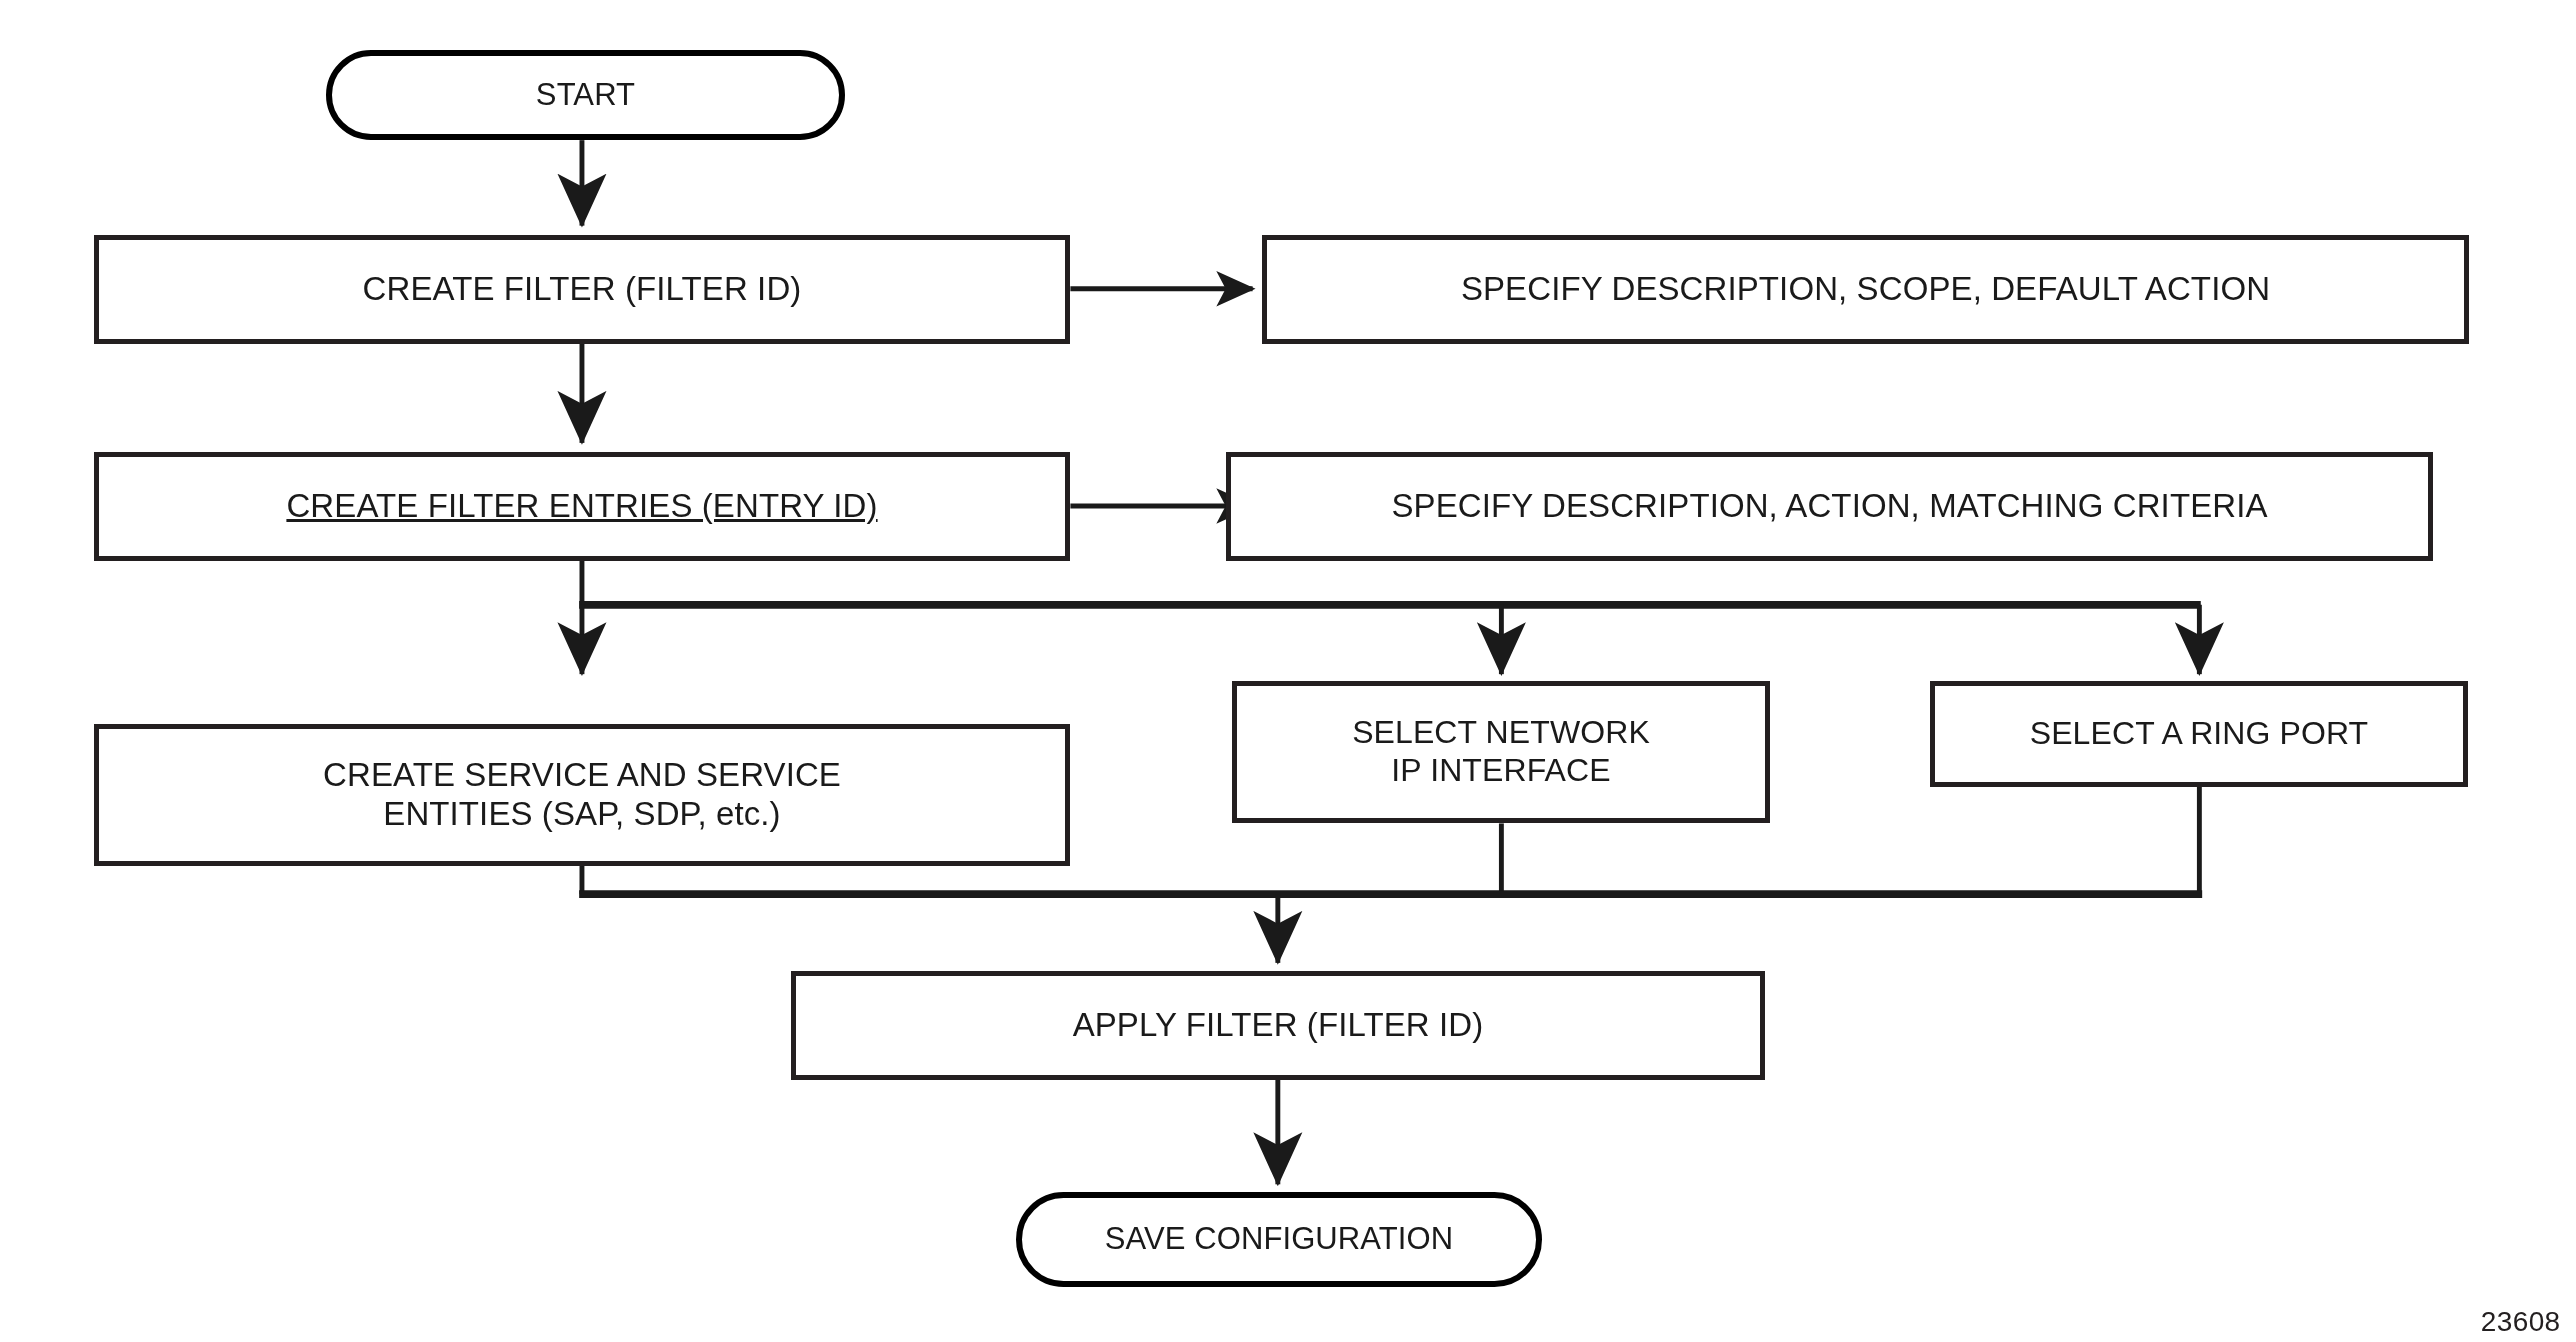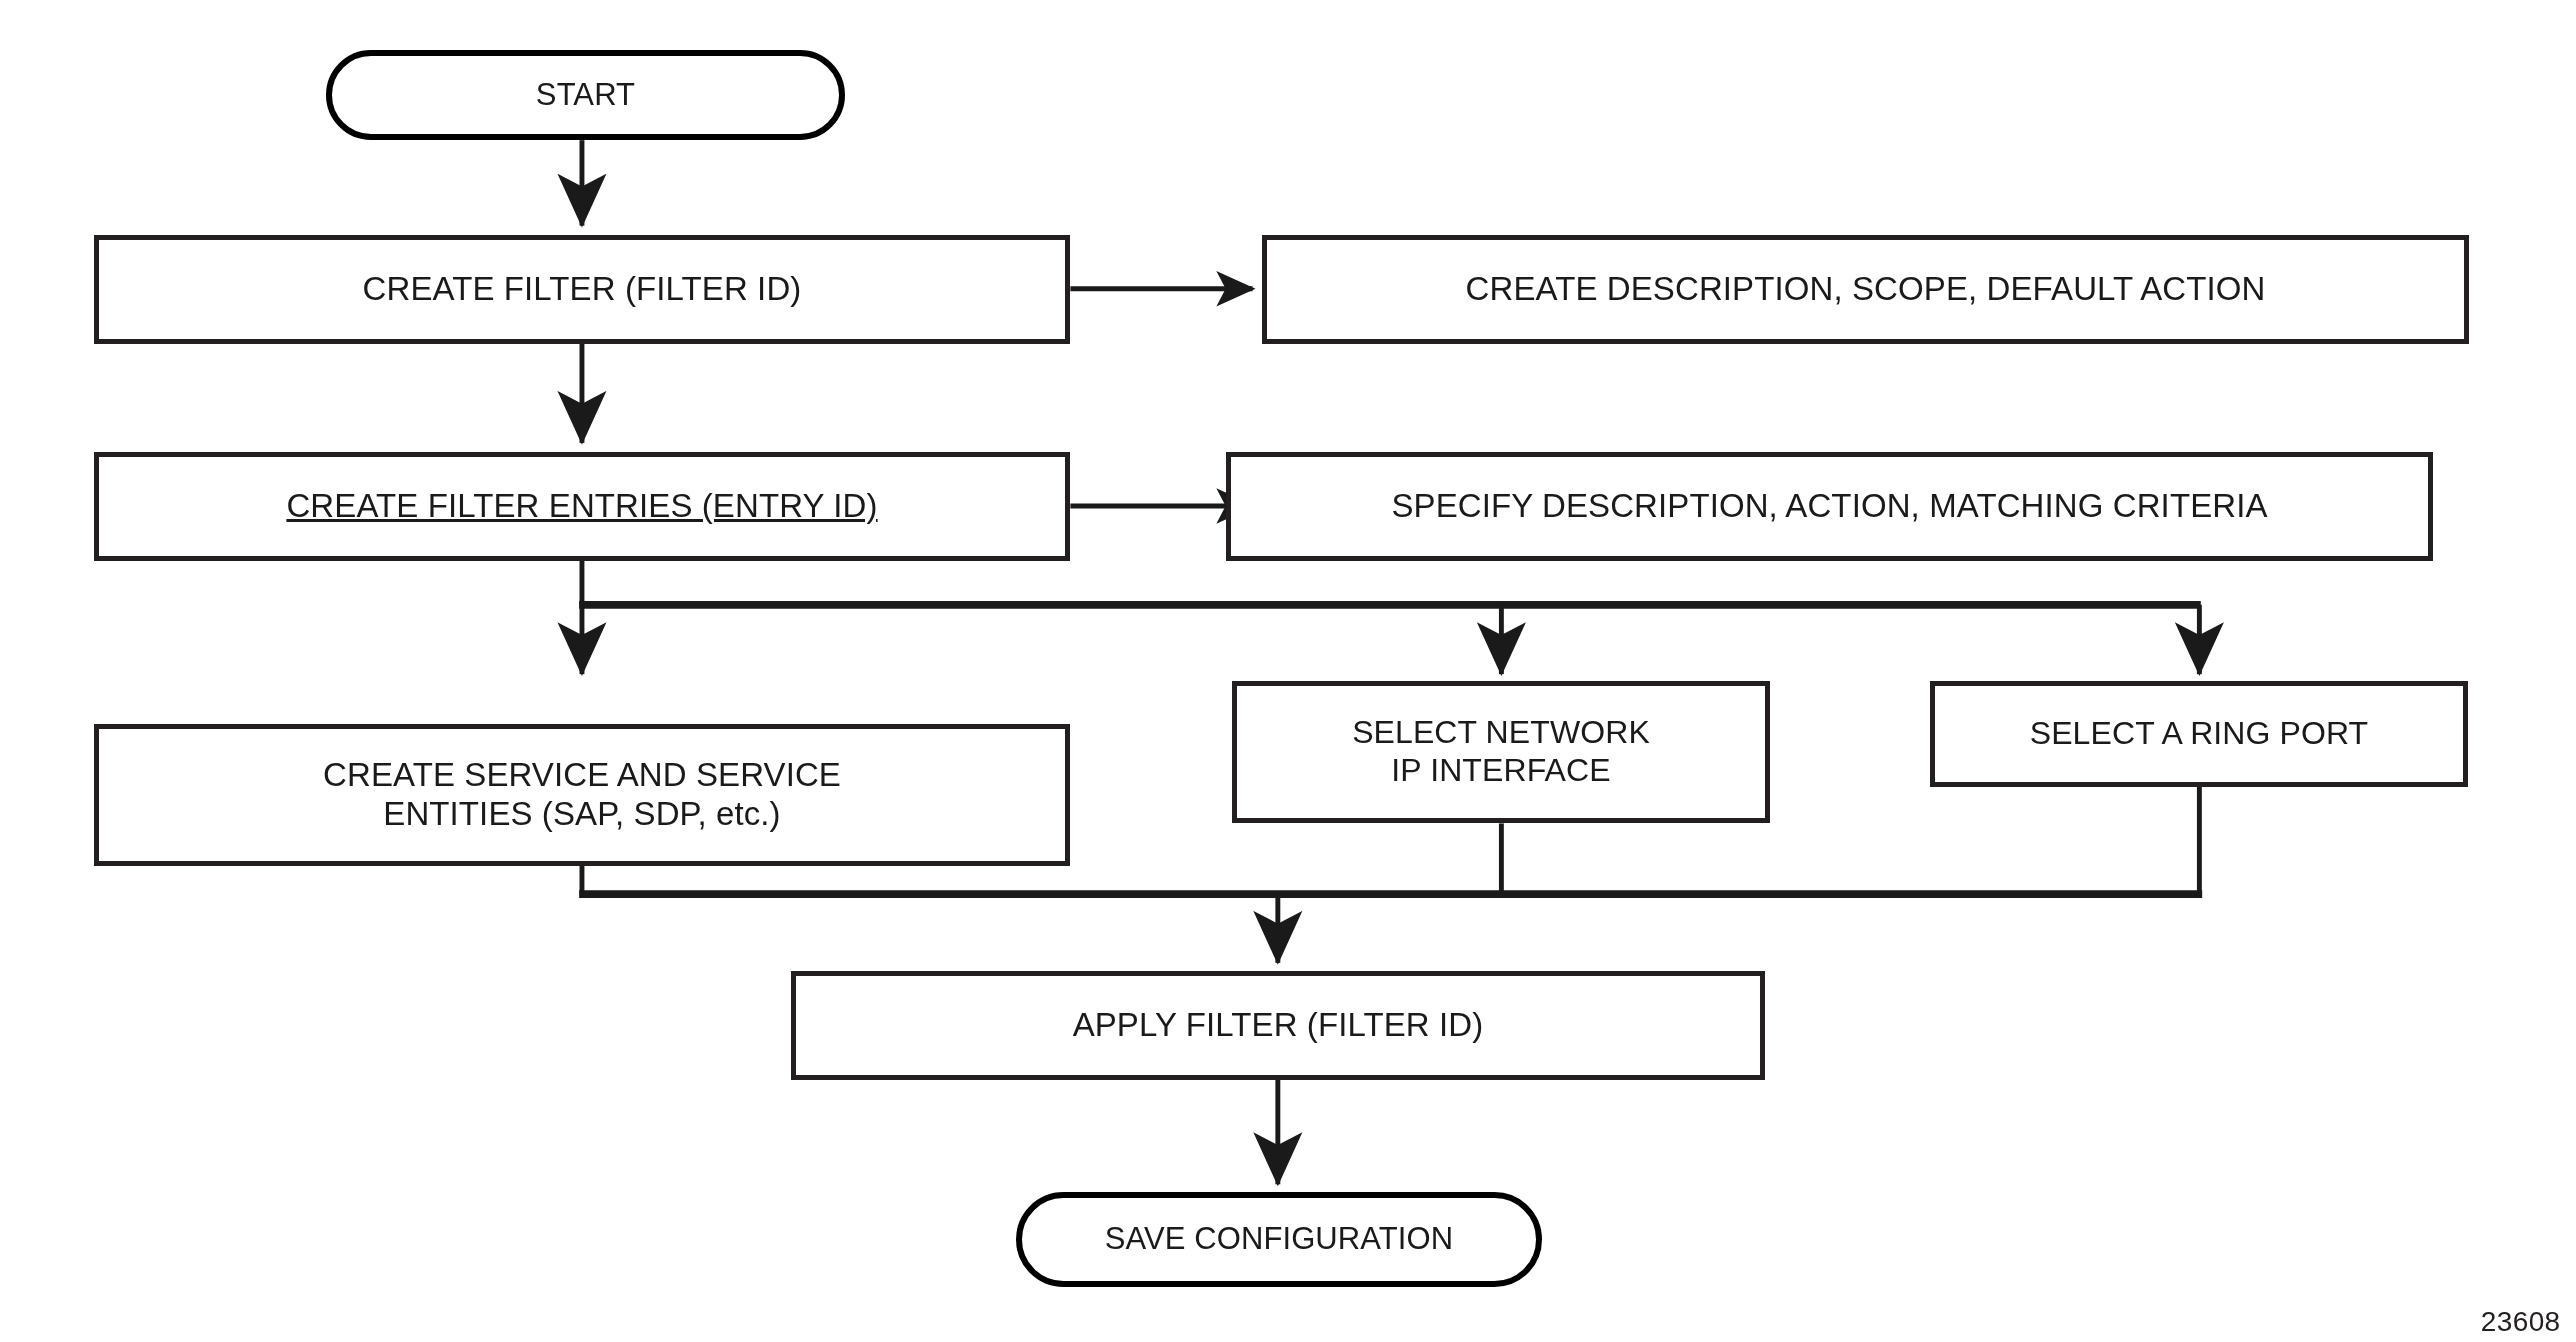--- a/index.html
+++ b/index.html
@@ -118,21 +118,21 @@
 
   <div class="node terminator" style="left:326px; top:50px; width:519px; height:90px;">
     <div class="node-label">START</div>
   </div>
 
   <div class="node process" style="left:94px; top:235px; width:976px; height:109px;">
     <div class="node-label">CREATE FILTER (FILTER ID)</div>
   </div>
 
   <div class="node process" style="left:1262px; top:235px; width:1207px; height:109px;">
-    <div class="node-label">CREATE DESCRIPTION, SCOPE, DEFAULT ACTION</div>
+    <div class="node-label">SPECIFY DESCRIPTION, SCOPE, DEFAULT ACTION</div>
   </div>
 
   <div class="node process" style="left:94px; top:452px; width:976px; height:109px;text-decoration:underline;">
     <div class="node-label">CREATE FILTER ENTRIES (ENTRY ID)</div>
   </div>
 
   <div class="node process" style="left:1226px; top:452px; width:1207px; height:109px;">
     <div class="node-label">SPECIFY DESCRIPTION, ACTION, MATCHING CRITERIA</div>
   </div>
 

